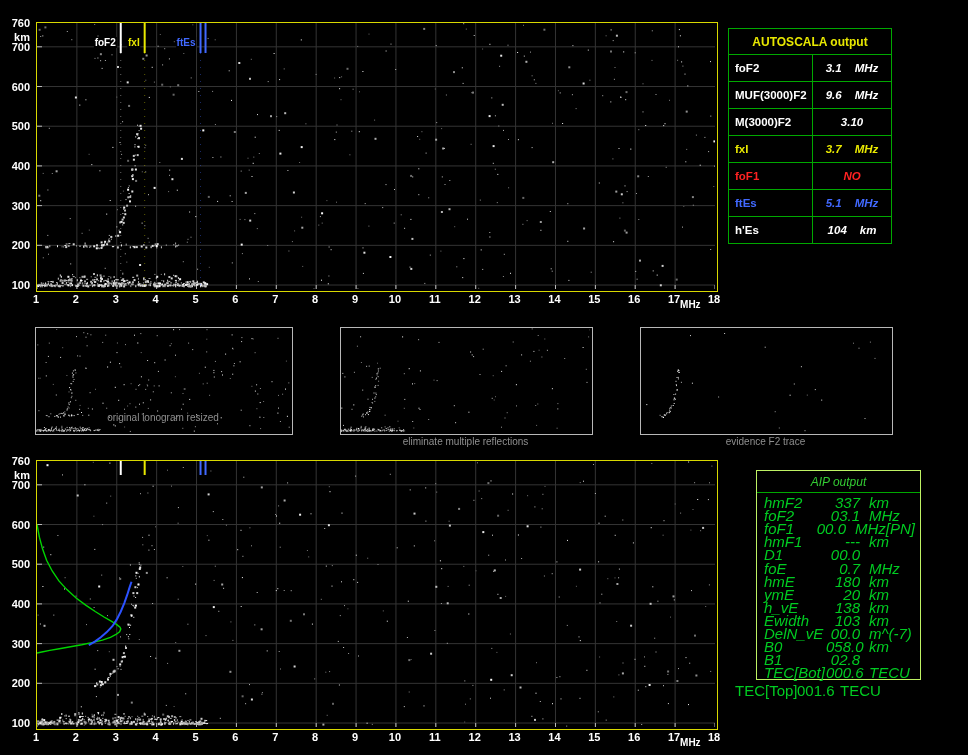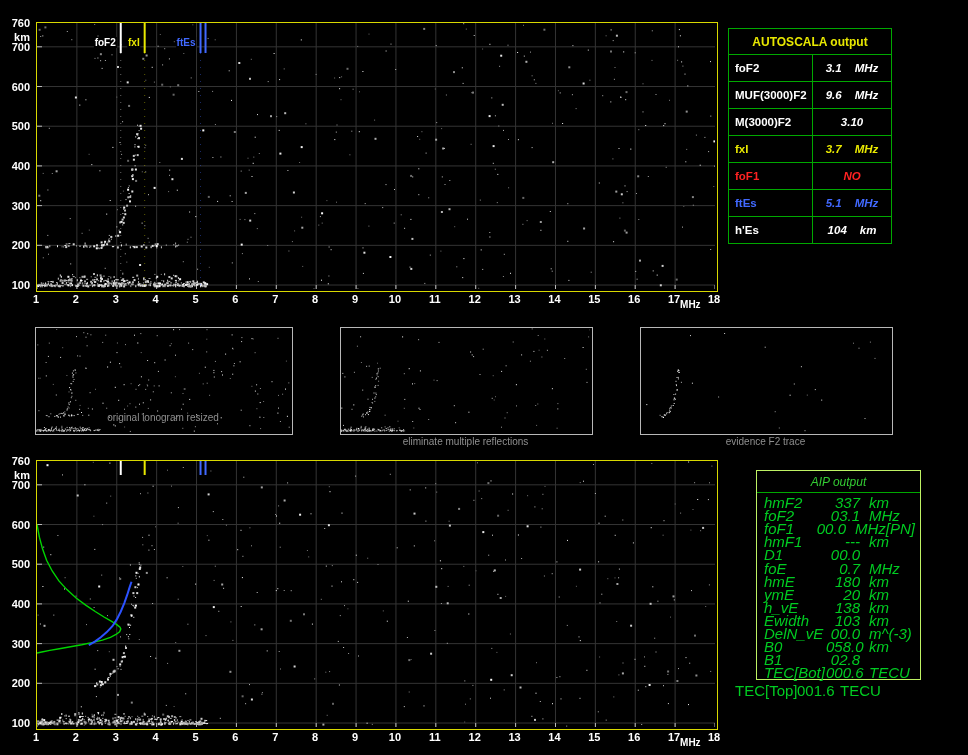--- a/index.html
+++ b/index.html
@@ -2669,21 +2669,21 @@
         </div>
         <div class="aip-row">
           <span class="ap">Ewidth</span>
           <span class="av">103</span>
           <span class="au">km</span>
           <span class="an"></span>
         </div>
         <div class="aip-row">
           <span class="ap">DelN_vE</span>
           <span class="av">00.0</span>
-          <span class="au">m^(-3)</span>
+          <span class="au">m^(-7)</span>
           <span class="an"></span>
         </div>
         <div class="aip-row">
           <span class="ap">B0</span>
           <span class="av">058.0</span>
           <span class="au">km</span>
           <span class="an"></span>
         </div>
         <div class="aip-row">
           <span class="ap">B1</span>

